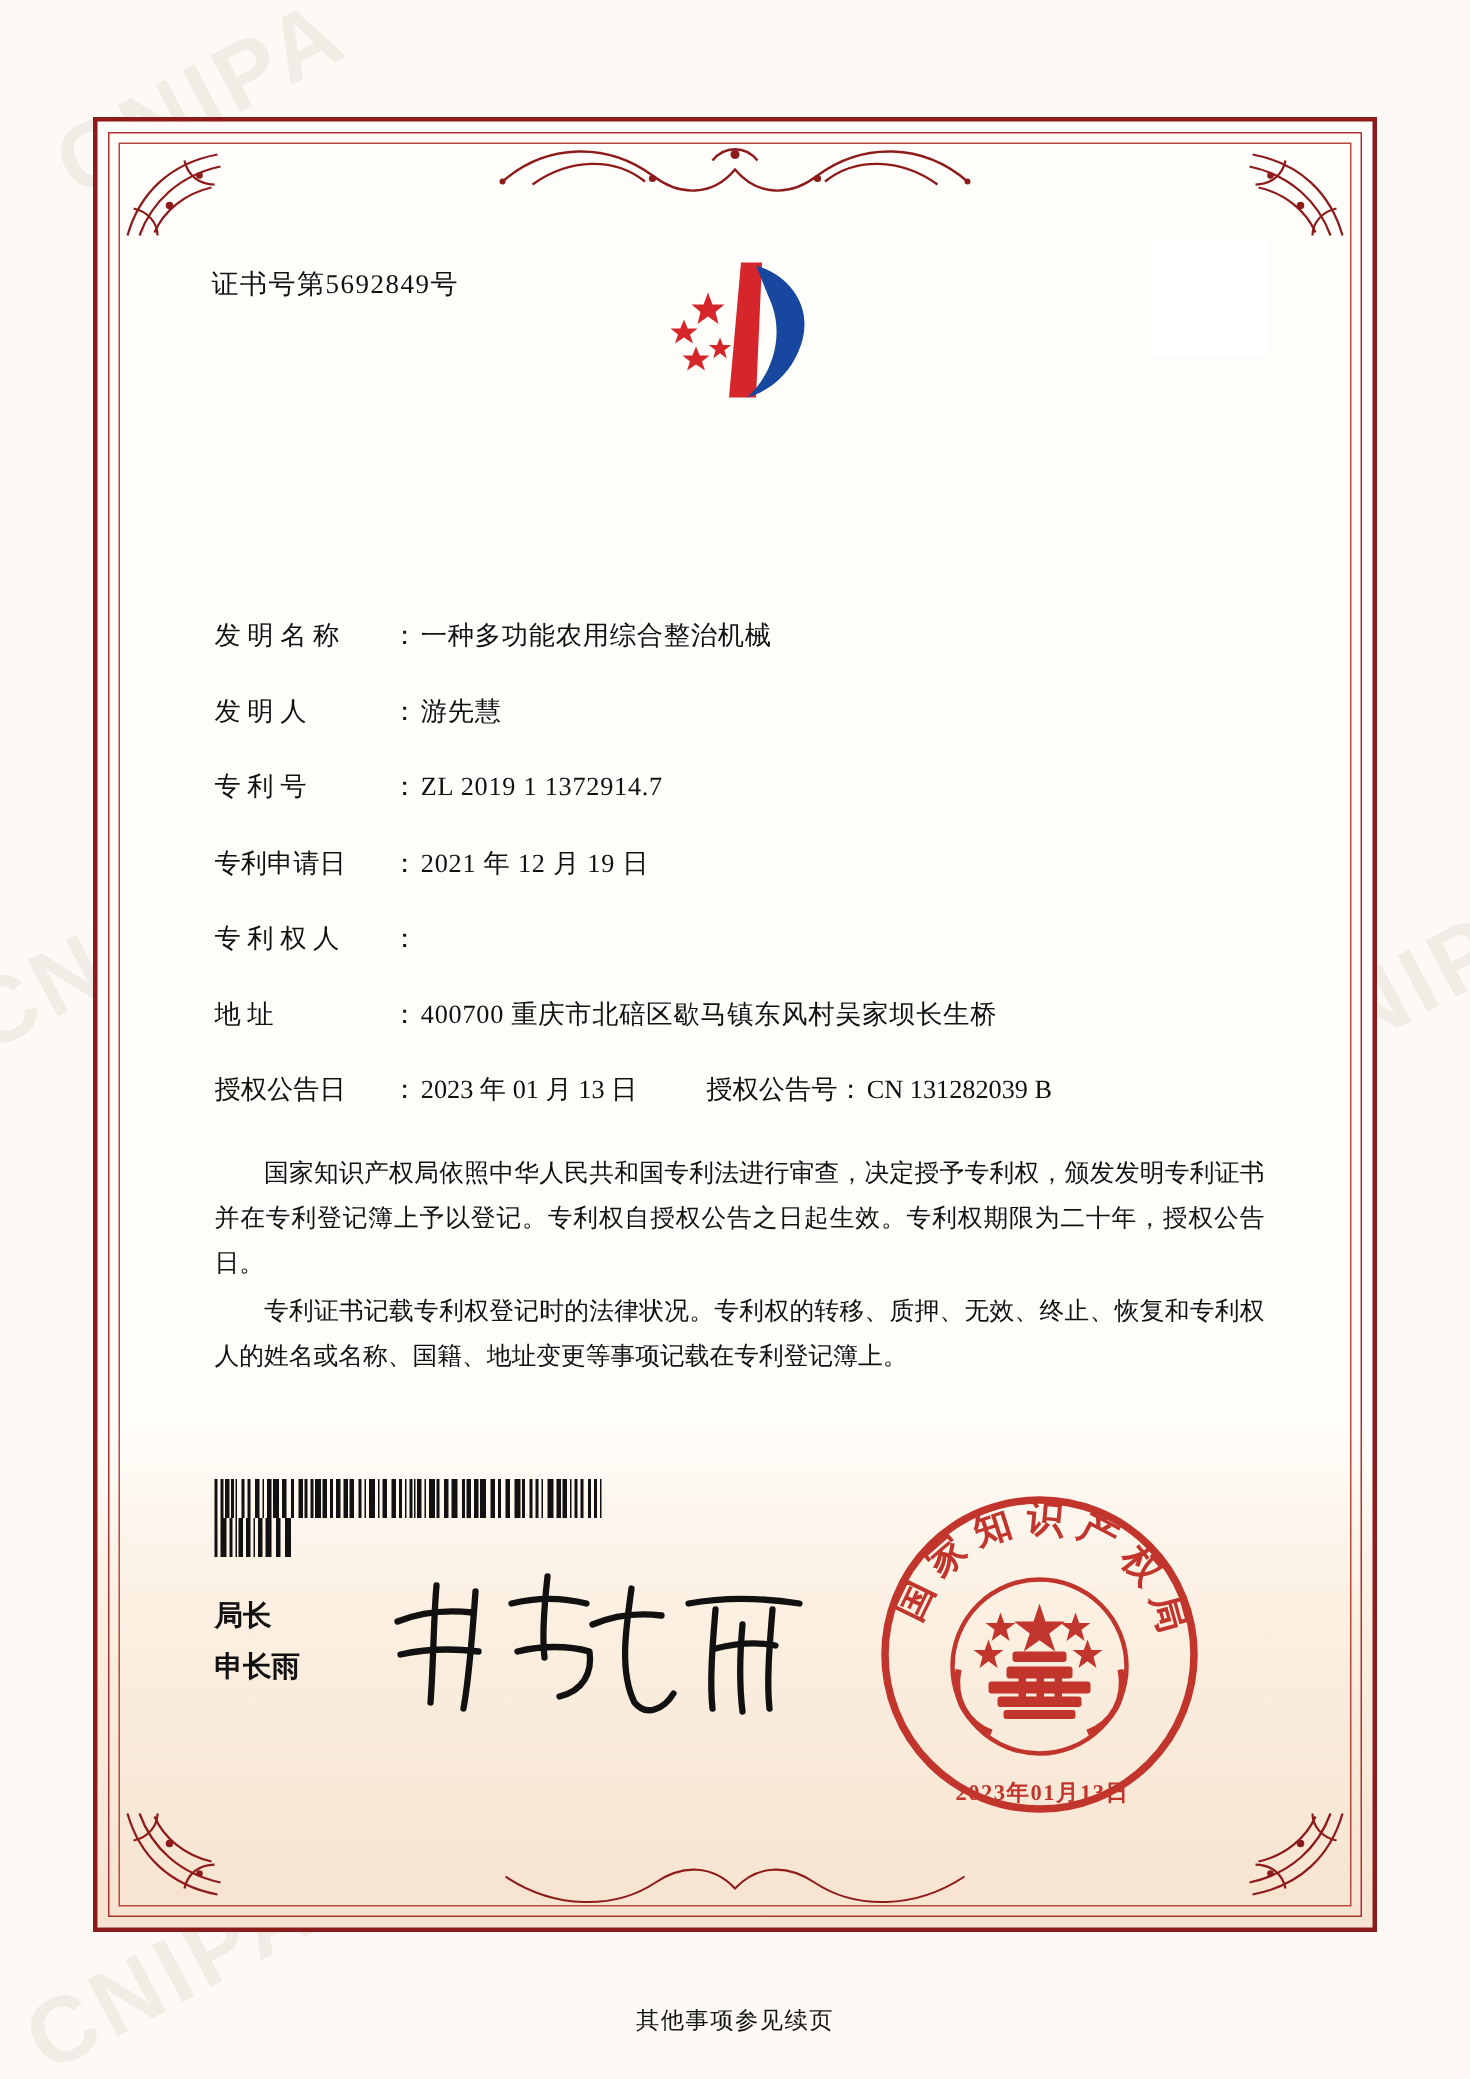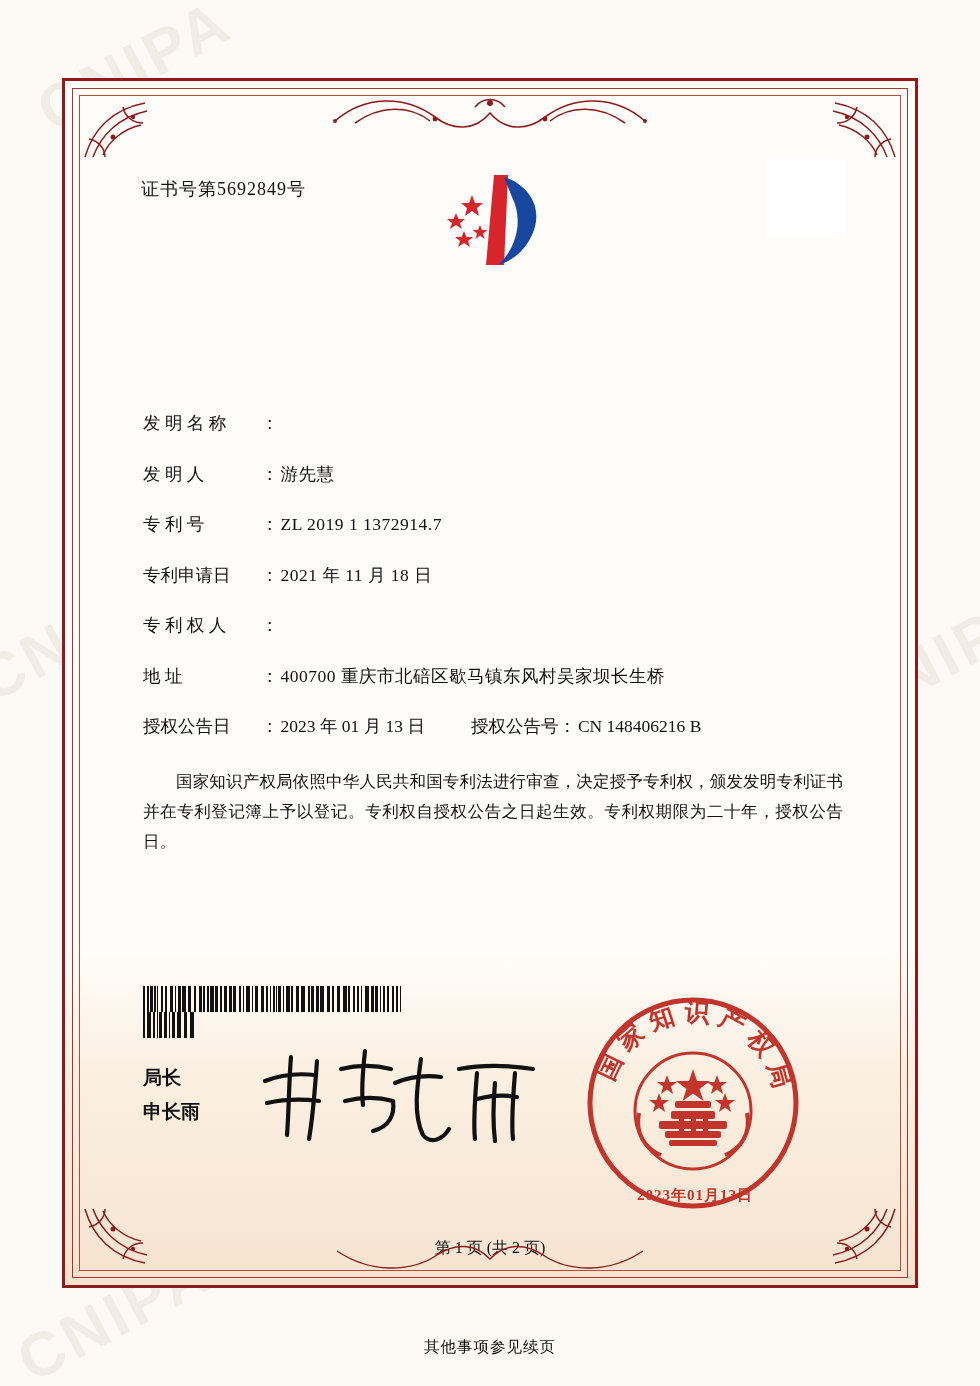--- a/index.html
+++ b/index.html
@@ -231,57 +231,59 @@
         <polygon points="60,56 62,61 67.5,61 63,64.5 64.5,70 60,66.5 55.5,70 57,64.5 52.5,61 58,61"></polygon>
       </g>
     </svg>
   </div>
 
 
   <div class="fields">
     <div class="row">
       <div class="lbl">发 明 名 称</div>
       <div class="colon">：</div>
+      <div class="val">一种多功能农用综合整治机械</div>
     </div>
     <div class="row">
       <div class="lbl">发 明 人</div>
       <div class="colon">：</div>
       <div class="val">游先慧</div>
     </div>
     <div class="row">
       <div class="lbl">专 利 号</div>
       <div class="colon">：</div>
       <div class="val">ZL 2019 1 1372914.7</div>
     </div>
     <div class="row">
       <div class="lbl">专利申请日</div>
       <div class="colon">：</div>
-      <div class="val">2021 年 11 月 18 日</div>
+      <div class="val">2021 年 12 月 19 日</div>
     </div>
     <div class="row">
       <div class="lbl">专 利 权 人</div>
       <div class="colon">：</div>
     </div>
     <div class="row">
       <div class="lbl">地 址</div>
       <div class="colon">：</div>
       <div class="val">400700 重庆市北碚区歇马镇东风村吴家坝长生桥</div>
     </div>
     <div class="row" style="margin-bottom:0;">
       <div class="lbl wide">授权公告日</div>
       <div class="colon">：</div>
       <div>2023 年 01 月 13 日</div>
       <div class="lbl2">授权公告号</div>
       <div class="colon">：</div>
-      <div>CN 148406216 B</div>
+      <div>CN 131282039 B</div>
     </div>
   </div>
 
   <div class="paras">
     <p>国家知识产权局依照中华人民共和国专利法进行审查，决定授予专利权，颁发发明专利证书并在专利登记簿上予以登记。专利权自授权公告之日起生效。专利权期限为二十年，授权公告日。</p>
+    <p>专利证书记载专利权登记时的法律状况。专利权的转移、质押、无效、终止、恢复和专利权人的姓名或名称、国籍、地址变更等事项记载在专利登记簿上。</p>
   </div>
 
   <div class="barcode" id="barcode"><i style="width:2px"></i><i style="width:2px;background:transparent"></i><i style="width:2px"></i><i style="width:1px;background:transparent"></i><i style="width:3px"></i><i style="width:1px;background:transparent"></i><i style="width:2px"></i><i style="width:1px;background:transparent"></i><i style="width:1px"></i><i style="width:3px;background:transparent"></i><i style="width:2px"></i><i style="width:2px;background:transparent"></i><i style="width:2px"></i><i style="width:3px;background:transparent"></i><i style="width:3px"></i><i style="width:2px;background:transparent"></i><i style="width:1px"></i><i style="width:2px;background:transparent"></i><i style="width:3px"></i><i style="width:1px;background:transparent"></i><i style="width:4px"></i><i style="width:2px;background:transparent"></i><i style="width:3px"></i><i style="width:3px;background:transparent"></i><i style="width:2px"></i><i style="width:3px;background:transparent"></i><i style="width:3px"></i><i style="width:1px;background:transparent"></i><i style="width:2px"></i><i style="width:2px;background:transparent"></i><i style="width:2px"></i><i style="width:1px;background:transparent"></i><i style="width:4px"></i><i style="width:1px;background:transparent"></i><i style="width:3px"></i><i style="width:2px;background:transparent"></i><i style="width:2px"></i><i style="width:2px;background:transparent"></i><i style="width:3px"></i><i style="width:2px;background:transparent"></i><i style="width:3px"></i><i style="width:1px;background:transparent"></i><i style="width:3px"></i><i style="width:3px;background:transparent"></i><i style="width:2px"></i><i style="width:2px;background:transparent"></i><i style="width:1px"></i><i style="width:2px;background:transparent"></i><i style="width:4px"></i><i style="width:2px;background:transparent"></i><i style="width:1px"></i><i style="width:2px;background:transparent"></i><i style="width:3px"></i><i style="width:3px;background:transparent"></i><i style="width:3px"></i><i style="width:2px;background:transparent"></i><i style="width:2px"></i><i style="width:2px;background:transparent"></i><i style="width:1px"></i><i style="width:2px;background:transparent"></i><i style="width:2px"></i><i style="width:1px;background:transparent"></i><i style="width:1px"></i><i style="width:1px;background:transparent"></i><i style="width:3px"></i><i style="width:2px;background:transparent"></i><i style="width:1px"></i><i style="width:2px;background:transparent"></i><i style="width:4px"></i><i style="width:1px;background:transparent"></i><i style="width:2px"></i><i style="width:3px;background:transparent"></i><i style="width:3px"></i><i style="width:2px;background:transparent"></i><i style="width:4px"></i><i style="width:3px;background:transparent"></i><i style="width:2px"></i><i style="width:1px;background:transparent"></i><i style="width:3px"></i><i style="width:2px;background:transparent"></i><i style="width:3px"></i><i style="width:1px;background:transparent"></i><i style="width:4px"></i><i style="width:3px;background:transparent"></i><i style="width:3px"></i><i style="width:2px;background:transparent"></i><i style="width:2px"></i><i style="width:3px;background:transparent"></i><i style="width:3px"></i><i style="width:3px;background:transparent"></i><i style="width:4px"></i><i style="width:1px;background:transparent"></i><i style="width:2px"></i><i style="width:3px;background:transparent"></i><i style="width:2px"></i><i style="width:2px;background:transparent"></i><i style="width:2px"></i><i style="width:2px;background:transparent"></i><i style="width:1px"></i><i style="width:3px;background:transparent"></i><i style="width:4px"></i><i style="width:2px;background:transparent"></i><i style="width:3px"></i><i style="width:1px;background:transparent"></i><i style="width:3px"></i><i style="width:2px;background:transparent"></i><i style="width:1px"></i><i style="width:2px;background:transparent"></i><i style="width:2px"></i><i style="width:2px;background:transparent"></i><i style="width:2px"></i><i style="width:3px;background:transparent"></i><i style="width:2px"></i><i style="width:2px;background:transparent"></i><i style="width:2px"></i><i style="width:2px;background:transparent"></i><i style="width:1px"></i><i style="width:2px;background:transparent"></i><i style="width:2px"></i><i style="width:2px;background:transparent"></i><i style="width:4px"></i><i style="width:2px;background:transparent"></i><i style="width:2px"></i><i style="width:2px;background:transparent"></i><i style="width:1px"></i><i style="width:1px;background:transparent"></i><i style="width:3px"></i><i style="width:2px;background:transparent"></i><i style="width:3px"></i><i style="width:2px;background:transparent"></i><i style="width:1px"></i><i style="width:2px;background:transparent"></i><i style="width:3px"></i><i style="width:2px;background:transparent"></i><i style="width:4px"></i><i style="width:3px;background:transparent"></i><i style="width:3px"></i><i style="width:3px;background:transparent"></i><i style="width:4px"></i><i style="width:2px;background:transparent"></i></div>
 
   <div class="signer">
     <div>局长</div>
     <div>申长雨</div>
   </div>
 
   <div class="signature">
@@ -331,16 +333,15 @@
       <defs>
         <path id="sealArc" d="M 110,110 m -82,0 a 82,82 0 1,1 164,0" fill="none"></path>
       </defs>
       <text font-family="'Liberation Serif',serif" font-size="25" font-weight="700" fill="#c2352c" letter-spacing="8">
         <textPath href="#sealArc" startOffset="8%">国家知识产权局</textPath>
       </text>
     </svg>
   </div>
   <div class="seal-date">2023年01月13日</div>
 
-  <div class="pagenum">第 1 页 (共 2 页)</div>
 </div>
 
 <div class="footnote">其他事项参见续页</div>
 
 </body></html>

